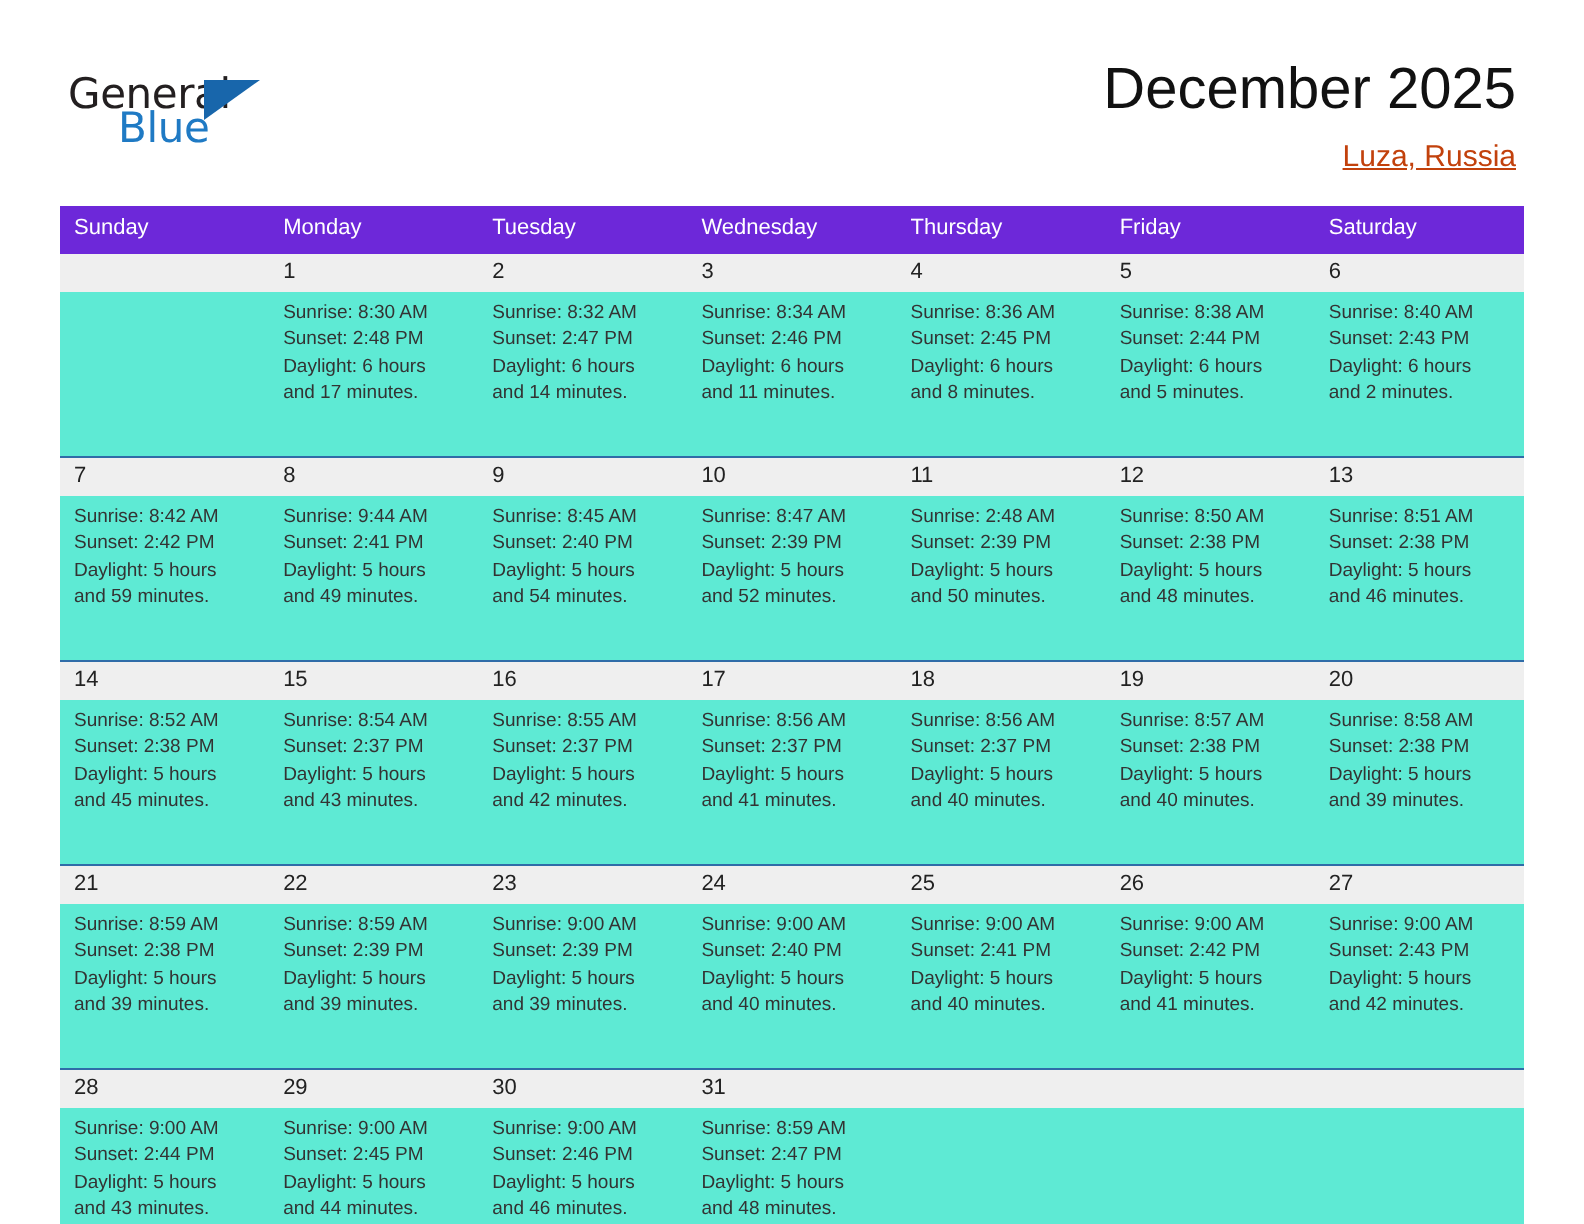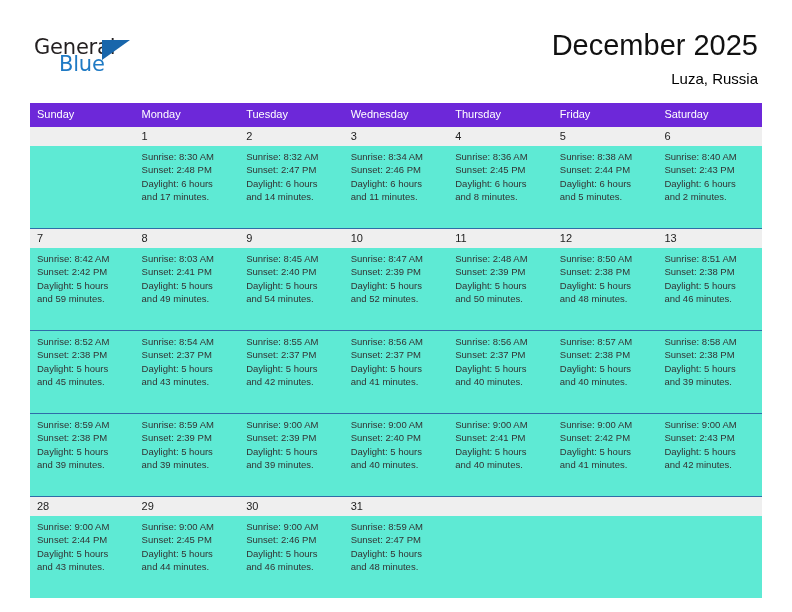--- a/index.html
+++ b/index.html
@@ -78,23 +78,24 @@
   .cal-title {
     font-size: 29px;
     font-weight: normal;
     color: #111111;
     line-height: 34px;
     white-space: nowrap;
   }
   .cal-subtitle {
     margin-top: 8px;
     font-size: 15px;
-    color: #000000;
+    color: #c2410c;
     line-height: 18px;
     white-space: nowrap;
+    text-decoration: underline;
   }
 
   
   .calendar {
     position: absolute;
     left: 30px;
     top: 103px;
     width: 732px;
     border-collapse: collapse;
     table-layout: fixed;
@@ -259,21 +260,21 @@
           <td>13</td>
         </tr>
         <tr class="detail-row">
           <td>
             <div class="detail-line">Sunrise: 8:42 AM</div>
             <div class="detail-line">Sunset: 2:42 PM</div>
             <div class="detail-line">Daylight: 5 hours</div>
             <div class="detail-line">and 59 minutes.</div>
           </td>
           <td>
-            <div class="detail-line">Sunrise: 8:03 AM</div>
+            <div class="detail-line">Sunrise: 9:44 AM</div>
             <div class="detail-line">Sunset: 2:41 PM</div>
             <div class="detail-line">Daylight: 5 hours</div>
             <div class="detail-line">and 49 minutes.</div>
           </td>
           <td>
             <div class="detail-line">Sunrise: 8:45 AM</div>
             <div class="detail-line">Sunset: 2:40 PM</div>
             <div class="detail-line">Daylight: 5 hours</div>
             <div class="detail-line">and 54 minutes.</div>
           </td>
@@ -300,20 +301,29 @@
             <div class="detail-line">Sunset: 2:38 PM</div>
             <div class="detail-line">Daylight: 5 hours</div>
             <div class="detail-line">and 46 minutes.</div>
           </td>
         </tr>
         <tr class="week-sep">
           <td colspan="7">
             <div class="sep-line"></div>
           </td>
         </tr>
+        <tr class="daynum-row">
+          <td>14</td>
+          <td>15</td>
+          <td>16</td>
+          <td>17</td>
+          <td>18</td>
+          <td>19</td>
+          <td>20</td>
+        </tr>
         <tr class="detail-row">
           <td>
             <div class="detail-line">Sunrise: 8:52 AM</div>
             <div class="detail-line">Sunset: 2:38 PM</div>
             <div class="detail-line">Daylight: 5 hours</div>
             <div class="detail-line">and 45 minutes.</div>
           </td>
           <td>
             <div class="detail-line">Sunrise: 8:54 AM</div>
             <div class="detail-line">Sunset: 2:37 PM</div>
@@ -348,20 +358,29 @@
             <div class="detail-line">Sunrise: 8:58 AM</div>
             <div class="detail-line">Sunset: 2:38 PM</div>
             <div class="detail-line">Daylight: 5 hours</div>
             <div class="detail-line">and 39 minutes.</div>
           </td>
         </tr>
         <tr class="week-sep">
           <td colspan="7">
             <div class="sep-line"></div>
           </td>
+        </tr>
+        <tr class="daynum-row">
+          <td>21</td>
+          <td>22</td>
+          <td>23</td>
+          <td>24</td>
+          <td>25</td>
+          <td>26</td>
+          <td>27</td>
         </tr>
         <tr class="detail-row">
           <td>
             <div class="detail-line">Sunrise: 8:59 AM</div>
             <div class="detail-line">Sunset: 2:38 PM</div>
             <div class="detail-line">Daylight: 5 hours</div>
             <div class="detail-line">and 39 minutes.</div>
           </td>
           <td>
             <div class="detail-line">Sunrise: 8:59 AM</div>

